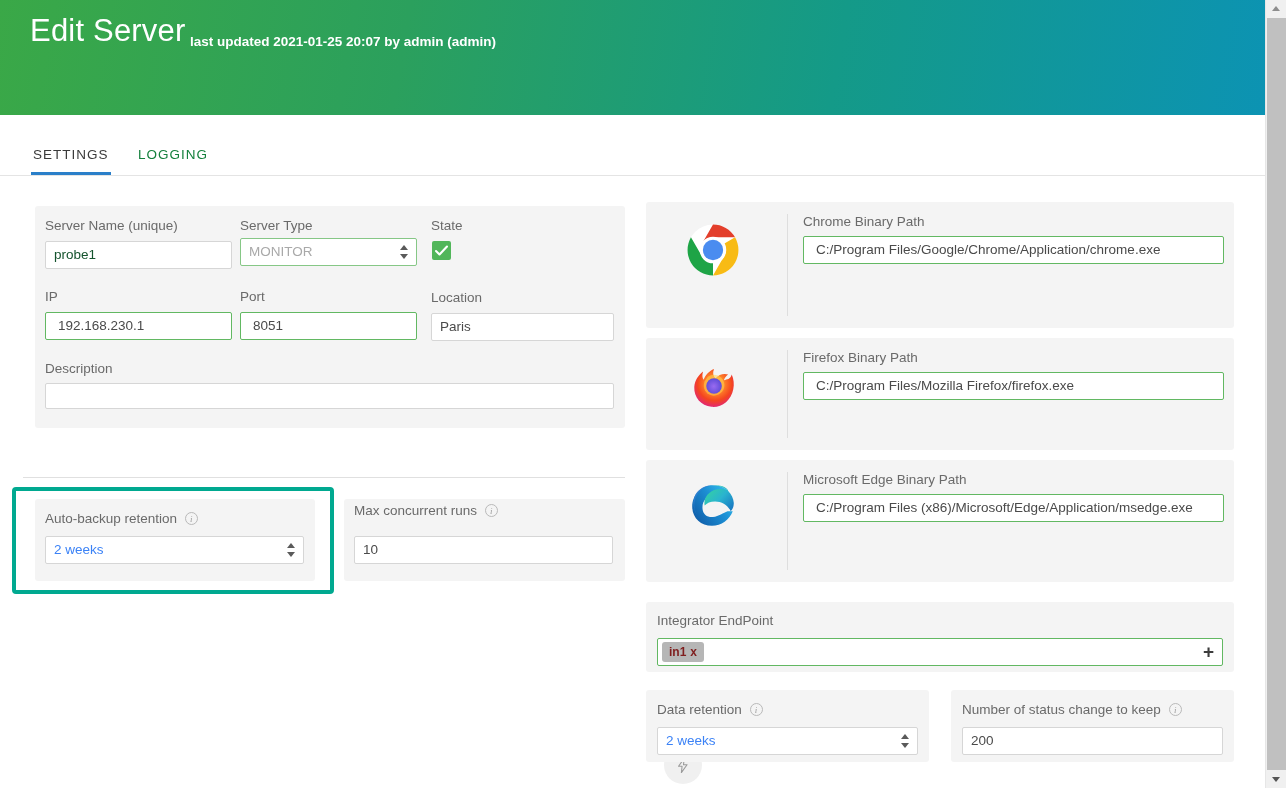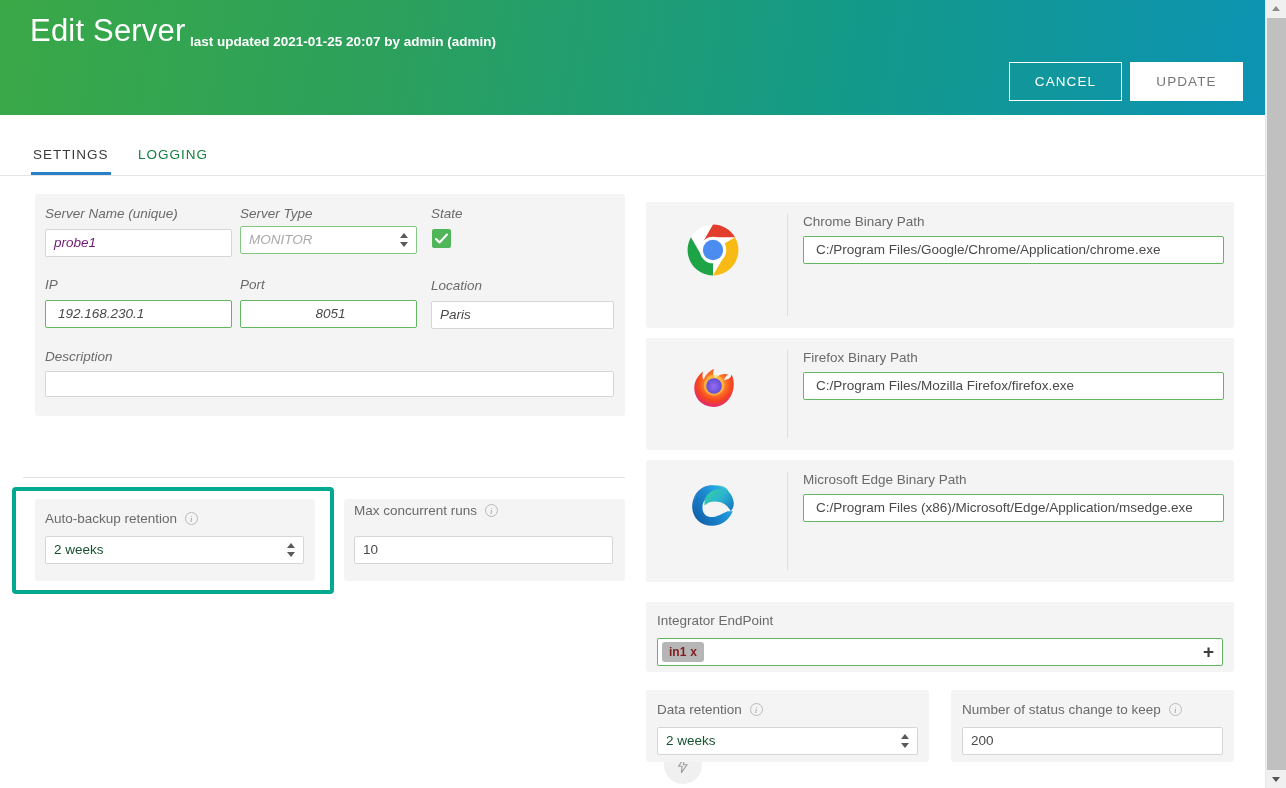--- a/index.html
+++ b/index.html
@@ -56,24 +56,24 @@
   .card { background:#f4f4f4; border-radius:3px; }
   .fld-label { font-size:13.5px; color:#6a6a6a; }
   .inp {
     background:#ffffff; border:1px solid #d6d6d6; border-radius:2px;
     height:28px; font-size:13.5px; color:#4a4a4a;
     padding:0 8px; line-height:26px;
     font-family:"Liberation Sans", sans-serif;
     display:block;
   }
   .inp.green { border-color:#62b862;padding-left:12px; }
-  .inp.ph { color:#701a75; }
+  .inp.ph { color:#14532d; }
   .sel {
     position:relative; background:#ffffff; border:1px solid #d6d6d6;
-    border-radius:2px; height:28px; font-size:13.5px; color:#14532d;
+    border-radius:2px; height:28px; font-size:13.5px; color:#3b82f6;
     padding:0 8px; line-height:26px; cursor:pointer;
   }
   .sel.green { border-color:#86c786; }
   .sel.ph { color:#a9a9a9; }
   .spin {
     position:absolute; right:7px; top:50%; transform:translateY(-50%);
     width:9px; height:14px;
   }
   .spin:before, .spin:after {
     content:""; position:absolute; left:0; border-left:4px solid transparent;
@@ -83,35 +83,35 @@
   .spin:after { bottom:0; border-top:5px solid #5a5a5a; }
 
   .info-i {
     display:inline-block; width:13px; height:13px; border-radius:50%;
     border:1px solid #b9b9b9; color:#9d9d9d;
     font-size:9px; font-style:italic; font-family:"Liberation Serif", serif;
     text-align:center; line-height:12px; vertical-align:1px; margin-left:4px;
   }
 
   
-  #server-card { position:absolute; left:35px; top:194px; width:590px; height:222px;font-style:italic; }
+  #server-card { position:absolute; left:35px; top:206px; width:590px; height:222px; }
   #lbl-server-name { position:absolute; left:10px; top:12px; }
   #input-server-name { position:absolute; left:10px; top:35px; width:187px; }
   #lbl-server-type  { position:absolute; left:205px; top:12px; }
   #select-server-type { position:absolute; left:205px; top:32px; width:177px; }
   #lbl-state { position:absolute; left:396px; top:12px; }
   #state-checkbox {
     position:absolute; left:397px; top:35px; width:19px; height:19px;
     background:#51b65a; border-radius:2px;
   }
   #state-checkbox svg { display:block; }
   #lbl-ip { position:absolute; left:10px; top:83px; }
   #input-ip { position:absolute; left:10px; top:106px; width:187px; }
   #lbl-port { position:absolute; left:205px; top:83px; }
-  #input-port { position:absolute; left:205px; top:106px; width:177px;text-align:center; }
+  #input-port { position:absolute; left:205px; top:106px; width:177px; }
   #lbl-location { position:absolute; left:396px; top:84px; }
   #input-location { position:absolute; left:396px; top:107px; width:183px; }
   #lbl-description { position:absolute; left:10px; top:155px; }
   #input-description { position:absolute; left:10px; top:177px; width:569px; height:26px; }
 
   
   #left-divider { position:absolute; left:23px; top:477px; width:602px; height:1px; background:#e0e0e0; }
 
   
   #highlight-box {
@@ -197,24 +197,20 @@
     position:absolute; left:1px; top:18px; width:19px; height:752px;
     background:#c0c0c0; cursor:pointer;
   }
 </style>
 </head>
 <body>
 
 <div id="app-header">
   <div id="page-title">Edit Server</div>
   <div id="header-subtitle">last updated 2021-01-25 20:07 by admin (admin)</div>
-  <div id="header-actions">
-    <button class="hdr-btn" id="cancel-button">CANCEL</button>
-    <button class="hdr-btn" id="update-button">UPDATE</button>
-  </div>
 </div>
 
 <div id="tabs">
   <div class="tab" id="tab-settings">SETTINGS</div>
   <div class="tab" id="tab-logging">LOGGING</div>
 </div>
 
 <div class="card" id="server-card">
   <div class="fld-label" id="lbl-server-name">Server Name (unique)</div>
   <div class="inp ph" id="input-server-name">probe1</div>

